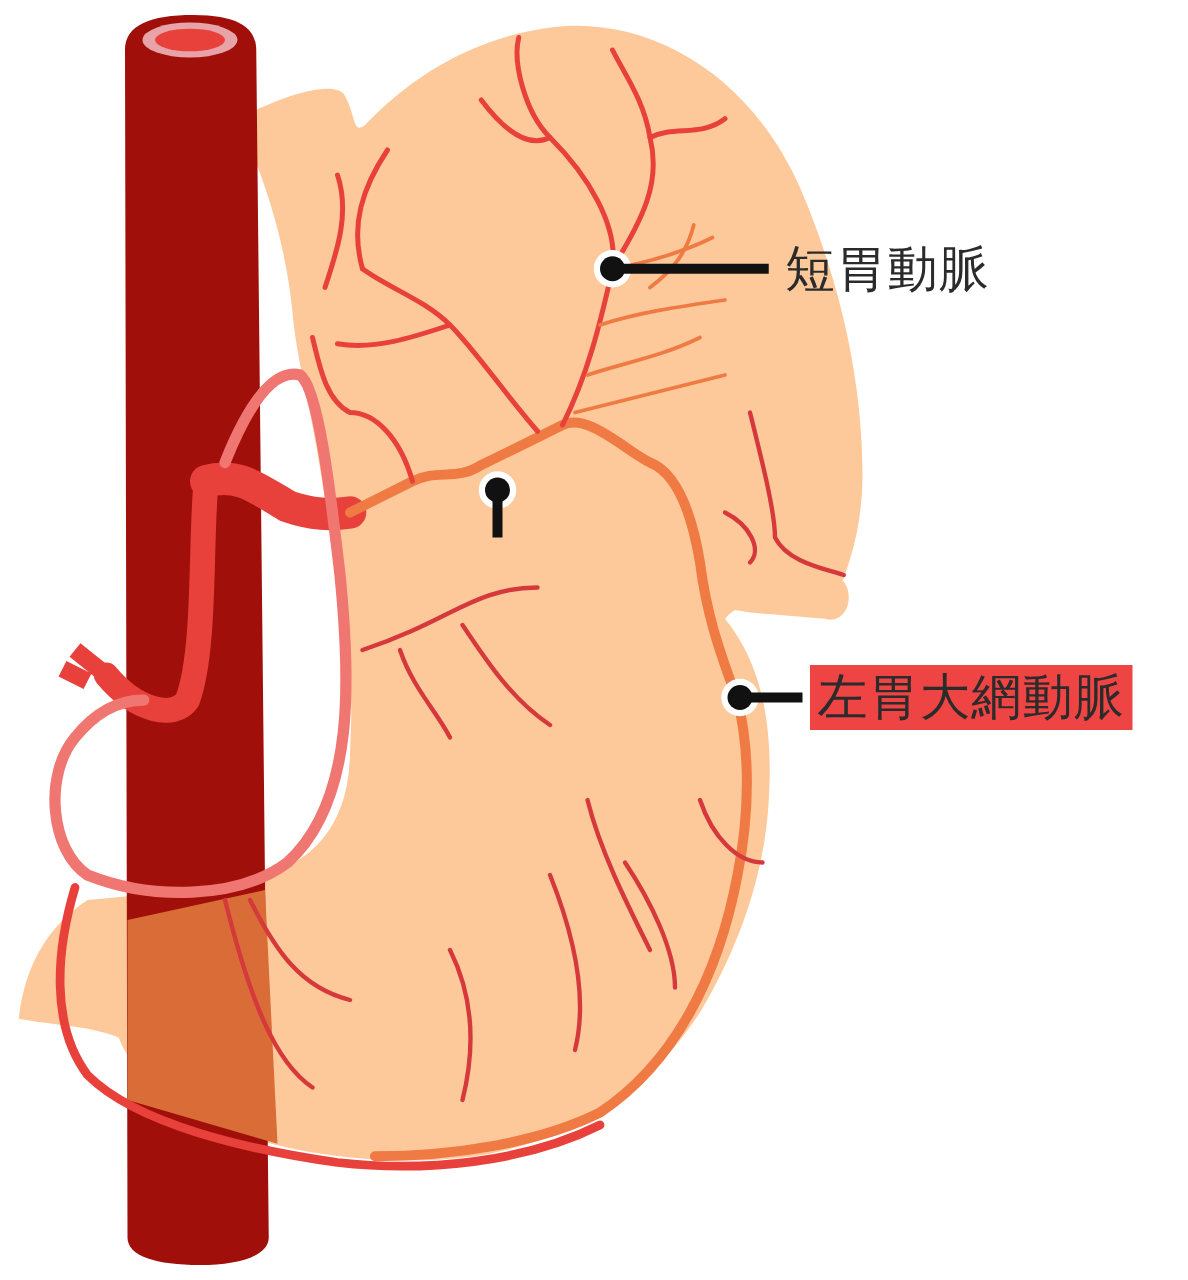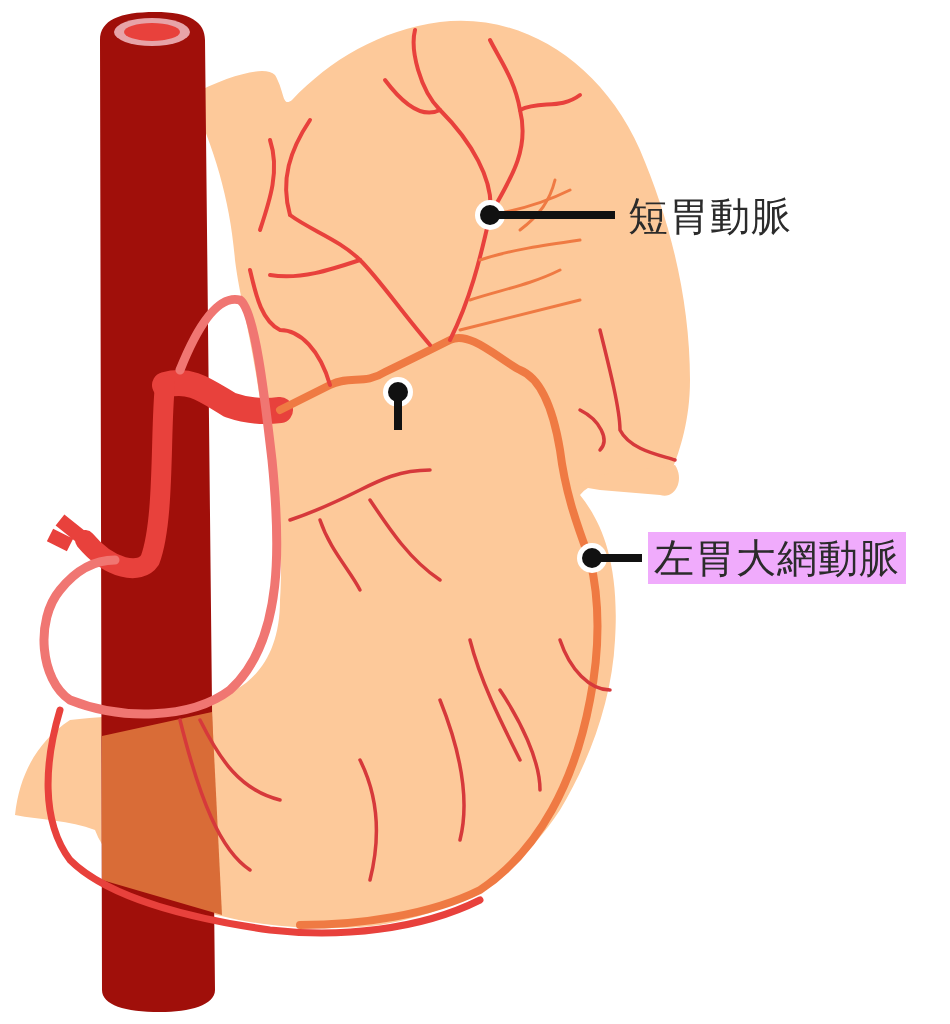--- a/index.html
+++ b/index.html
@@ -8,21 +8,21 @@
     svg.art { position: absolute; left: 0; top: 0; }
     .label {
       position: absolute;
       font-family: "DejaVu Sans", "Liberation Sans", sans-serif;
       color: #2b2b2b;
       font-size: 40px;
       line-height: 1;
       white-space: nowrap;
       letter-spacing: 1px;
     }
-    .label.boxed { background: #f0abfc; padding: 6px 6px; }
+    .label.boxed { background: #ef4444; padding: 6px 6px; }
   </style>
 </head>
 <body>
 
 <div class="stage">
   <svg class="art" width="950" height="1024" viewBox="0 0 950 1024">
 
     <path d="M190,95 C230,75 265,65 275,75 C285,92 282,108 292,100 C330,60 380,30 440,22 C520,12 600,60 640,150 C670,220 690,300 690,380 C690,420 680,450 672,470 C650,490 600,470 580,495 C600,520 620,560 615,640 C612,700 590,760 560,810 C520,870 470,910 380,925 C300,935 230,920 200,910 C160,900 110,870 95,830 C70,820 40,820 15,815 C20,770 40,740 70,720 C120,715 190,710 210,700 C250,690 280,660 280,600 C285,520 270,470 260,400 C250,330 240,300 235,260 C230,200 215,150 190,95 Z" fill="#fdc99a"></path>
 
     <path d="M570,485 C600,470 650,470 675,465 C685,480 675,500 660,495 L600,490 Z" fill="#fdc99a"></path>

